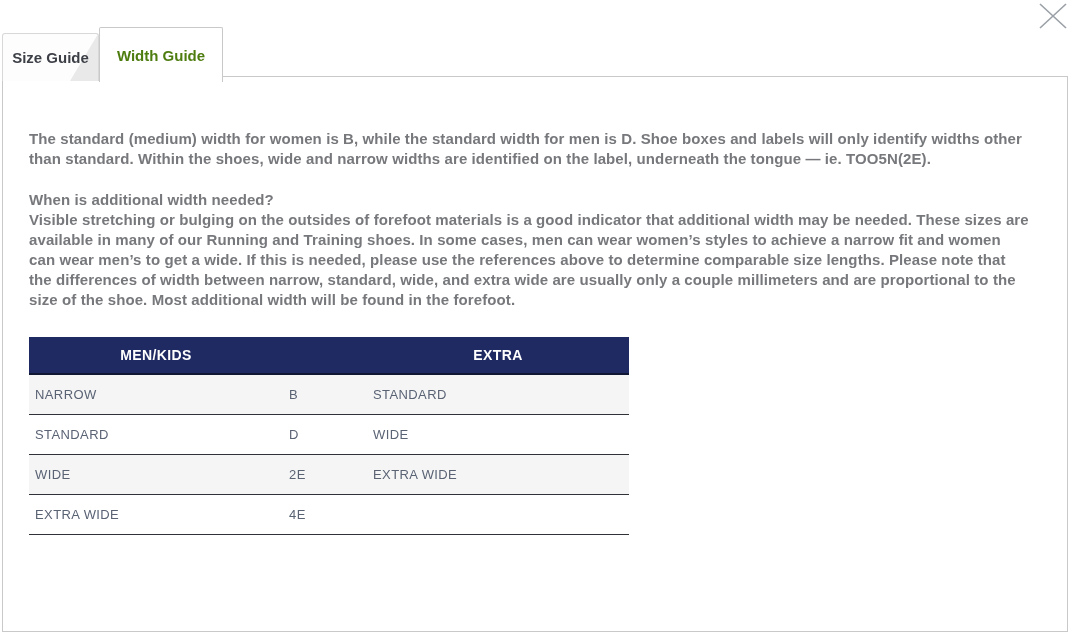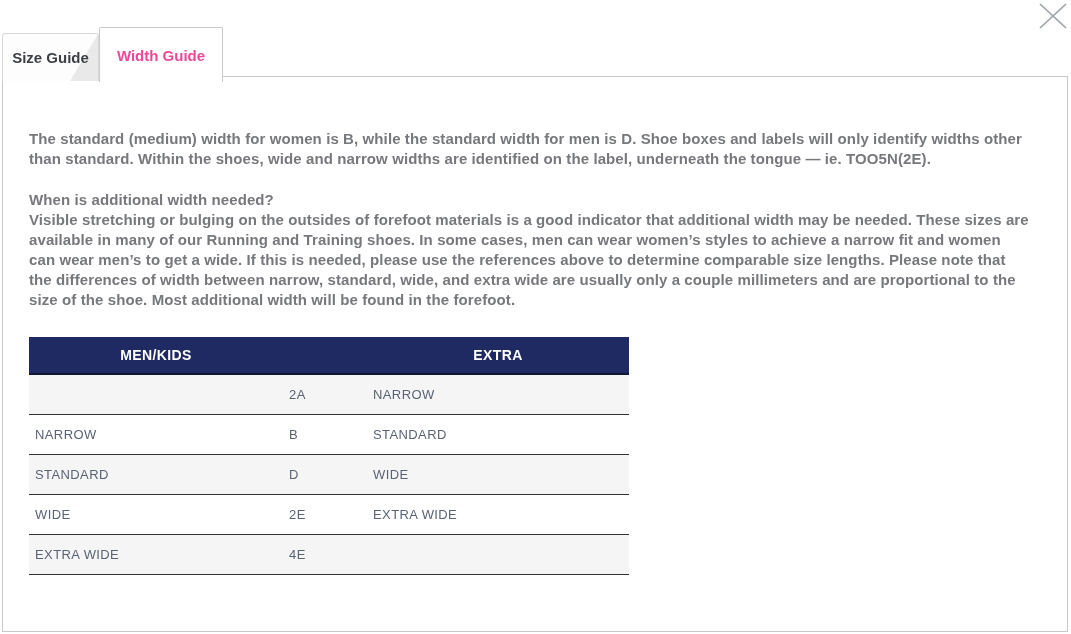--- a/index.html
+++ b/index.html
@@ -56,21 +56,21 @@
     background: #e9e9ea;
     clip-path: polygon(100% 0, 100% 100%, 0 100%);
   }
   .tab--active {
     width: 124px; height: 55px;
     background: #ffffff;
     border: 1px solid #c9c9c9;
     border-bottom: none;
     border-radius: 2px 2px 0 0;
     margin-bottom: -1px;
-    color: #ec4899;
+    color: #4d7c0f;
     z-index: 4;
   }
   .tab-label { position: relative; z-index: 2; }
 
   
   .panel {
     position: absolute;
     left: 2px; top: 76px;
     width: 1066px; height: 556px;
     border: 1px solid #c9c9c9;
@@ -153,25 +153,20 @@
       </colgroup>
     <thead>
       <tr>
         <th>MEN/KIDS</th>
         <th></th>
         <th>EXTRA</th>
       </tr>
     </thead>
     <tbody>
       <tr>
-        <td></td>
-        <td>2A</td>
-        <td>NARROW</td>
-      </tr>
-      <tr>
         <td>NARROW</td>
         <td>B</td>
         <td>STANDARD</td>
       </tr>
       <tr>
         <td>STANDARD</td>
         <td>D</td>
         <td>WIDE</td>
       </tr>
       <tr>

